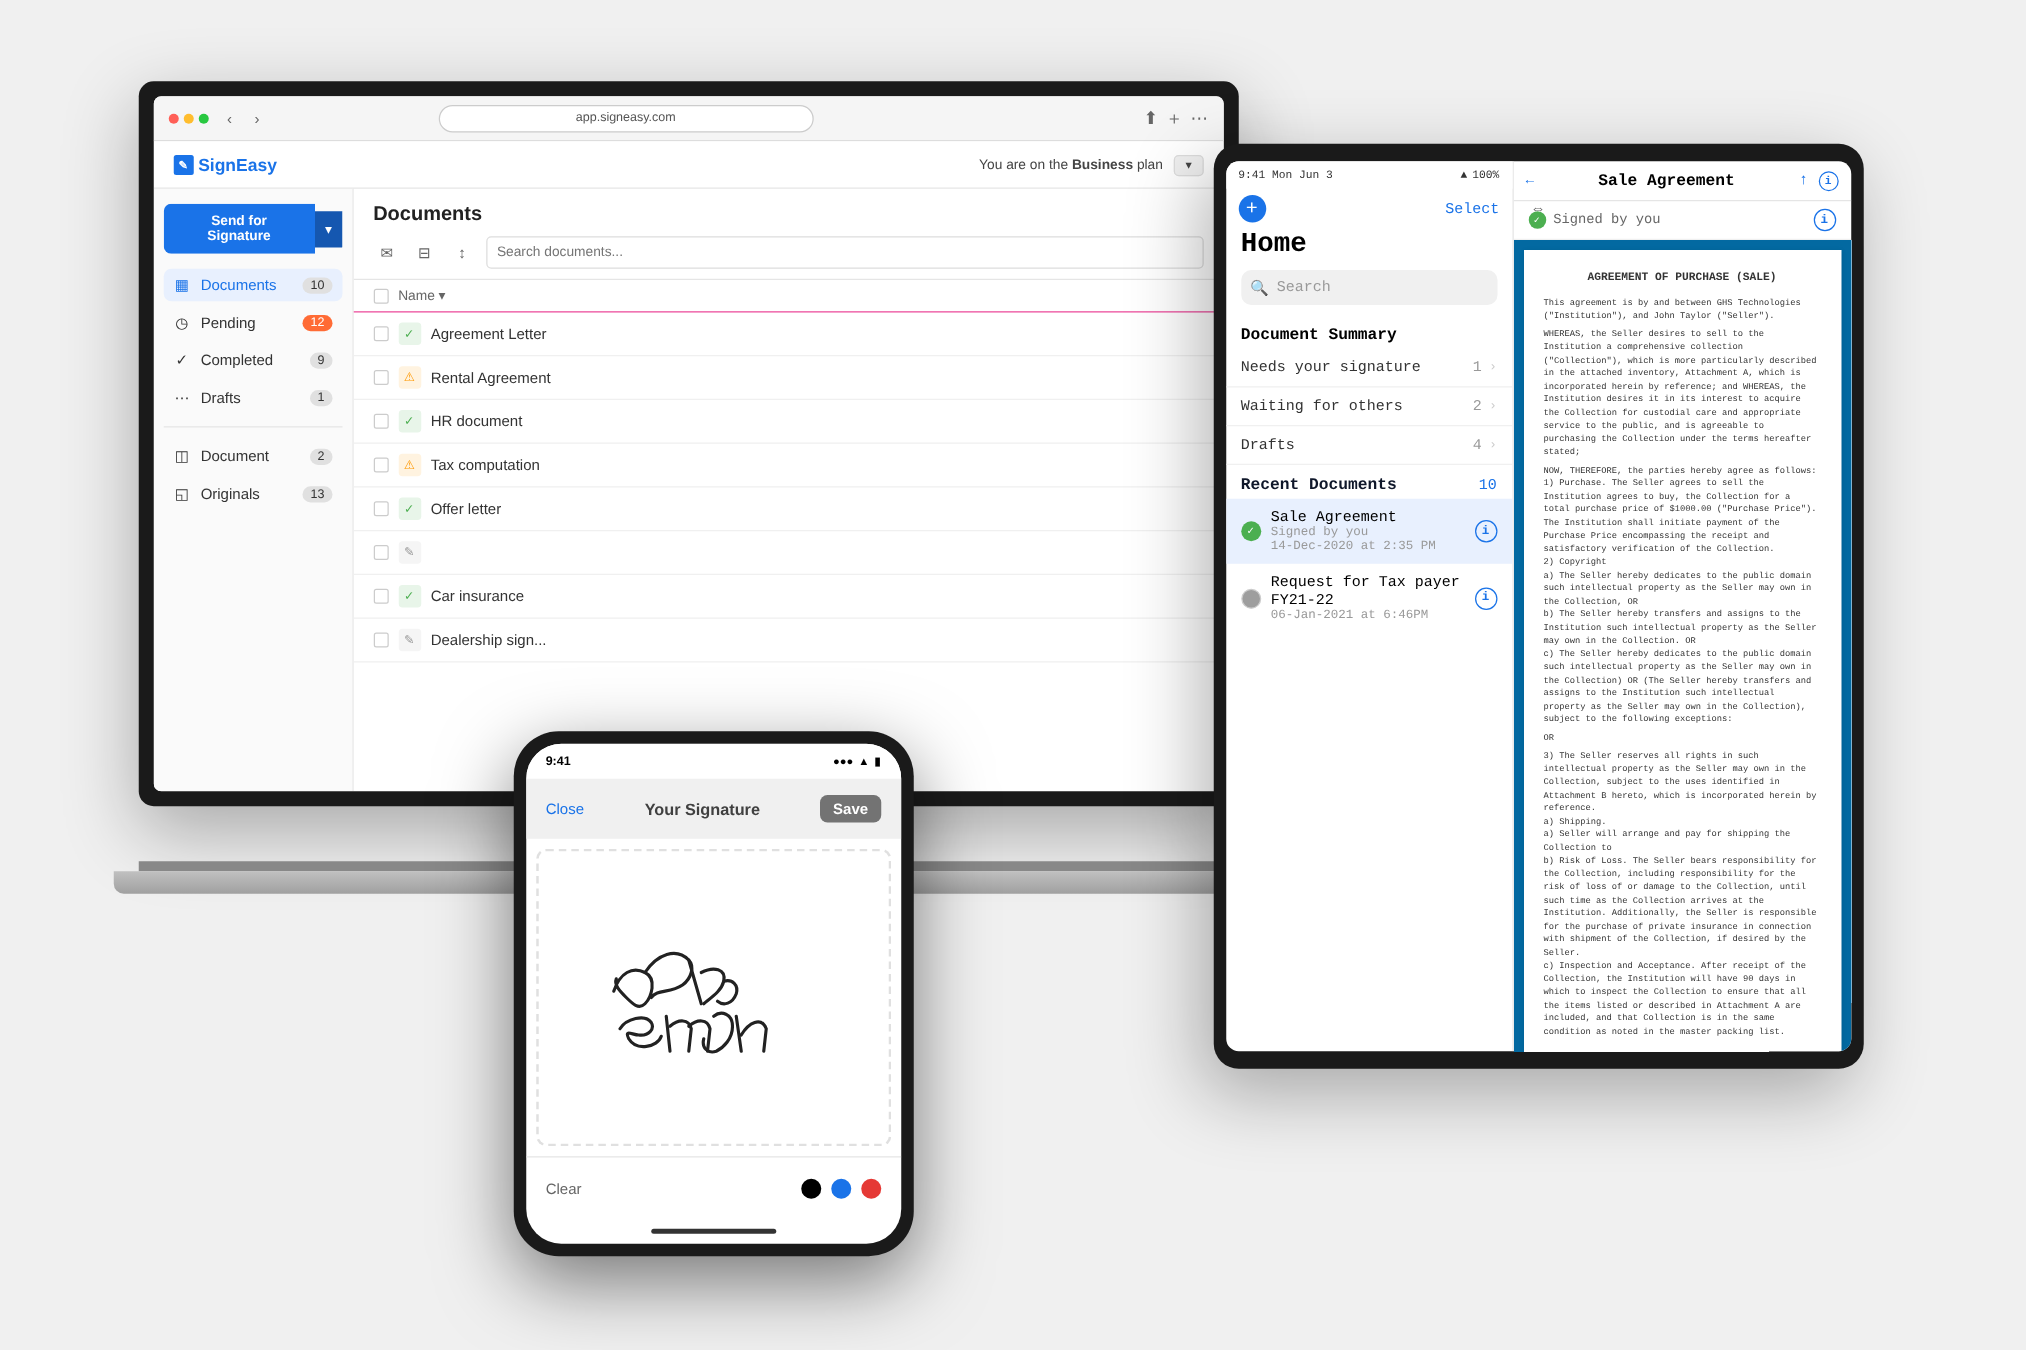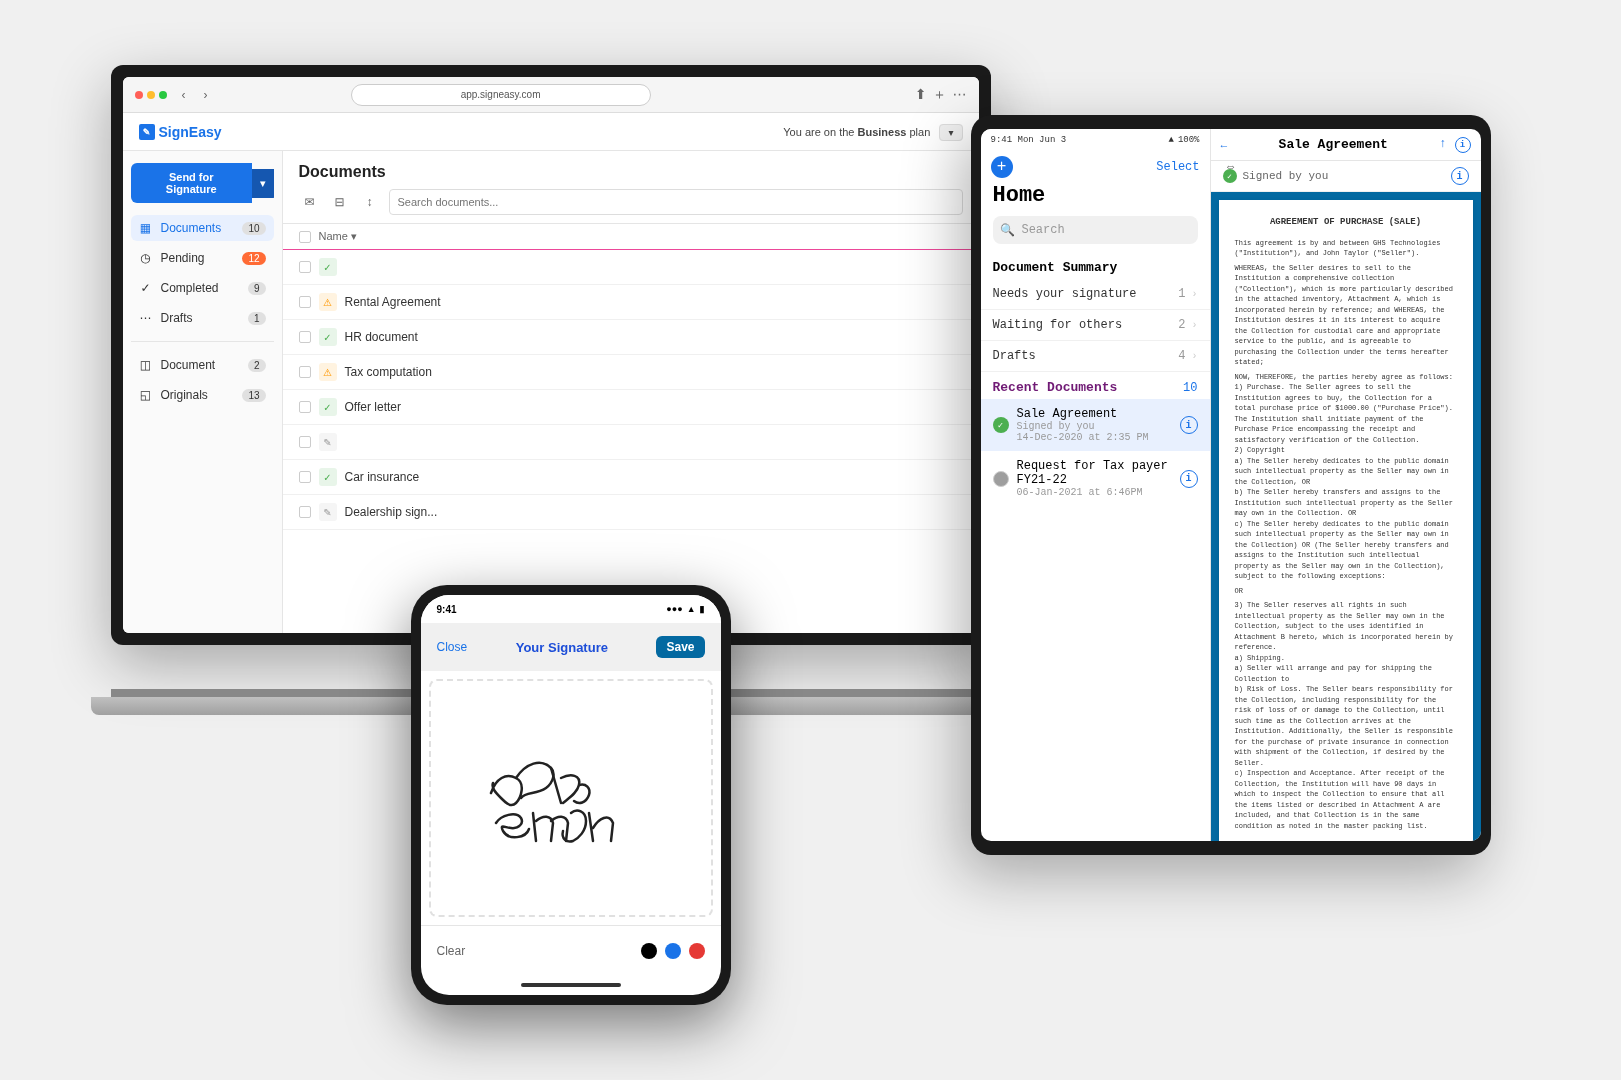--- a/index.html
+++ b/index.html
@@ -523,21 +523,21 @@
 
     .ipad-recent-header {
       display: flex;
       align-items: center;
       padding: 8px 12px 4px;
     }
 
     .ipad-recent-title {
       font-size: 13px;
       font-weight: 700;
-      color: #701a75;
+      color: #0f172a;
     }
 
     .ipad-recent-count {
       margin-left: auto;
       font-size: 12px;
       color: #1a73e8;
     }
 
     .ipad-doc-item {
       display: flex;
@@ -798,25 +798,25 @@
       font-size: 12px;
       color: #1a73e8;
       cursor: pointer;
     }
 
     .iphone-nav-title {
       flex: 1;
       text-align: center;
       font-size: 13px;
       font-weight: 600;
-      color: #1d4ed8;
+      color: #404040;
     }
 
     .iphone-save-btn {
-      background: #0369a1;
+      background: #737373;
       color: white;
       border: none;
       border-radius: 6px;
       padding: 4px 10px;
       font-size: 12px;
       font-weight: 600;
       cursor: pointer;
     }
 
     .iphone-sig-area {
@@ -997,20 +997,21 @@
 
               <div class="doc-list-header">
                 <div class="doc-checkbox"></div>
                 <span style="margin-left:8px">Name ▾</span>
               </div>
 
               <div class="doc-list">
                 <div class="doc-row">
                   <div class="doc-checkbox"></div>
                   <div class="doc-status-icon status-green">✓</div>
+                  <span class="doc-name">Agreement Letter</span>
                 </div>
                 <div class="doc-row">
                   <div class="doc-checkbox"></div>
                   <div class="doc-status-icon status-orange">⚠</div>
                   <span class="doc-name">Rental Agreement</span>
                 </div>
                 <div class="doc-row">
                   <div class="doc-checkbox"></div>
                   <div class="doc-status-icon status-green">✓</div>
                   <span class="doc-name">HR document</span>

